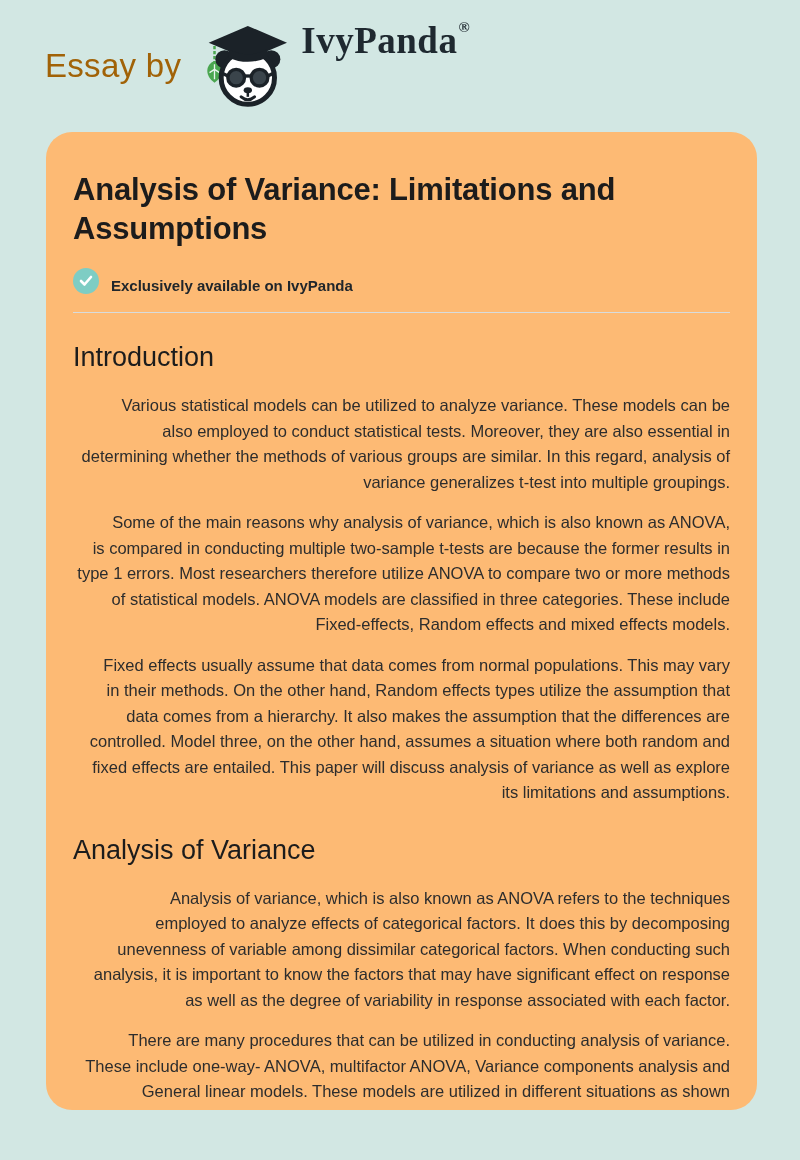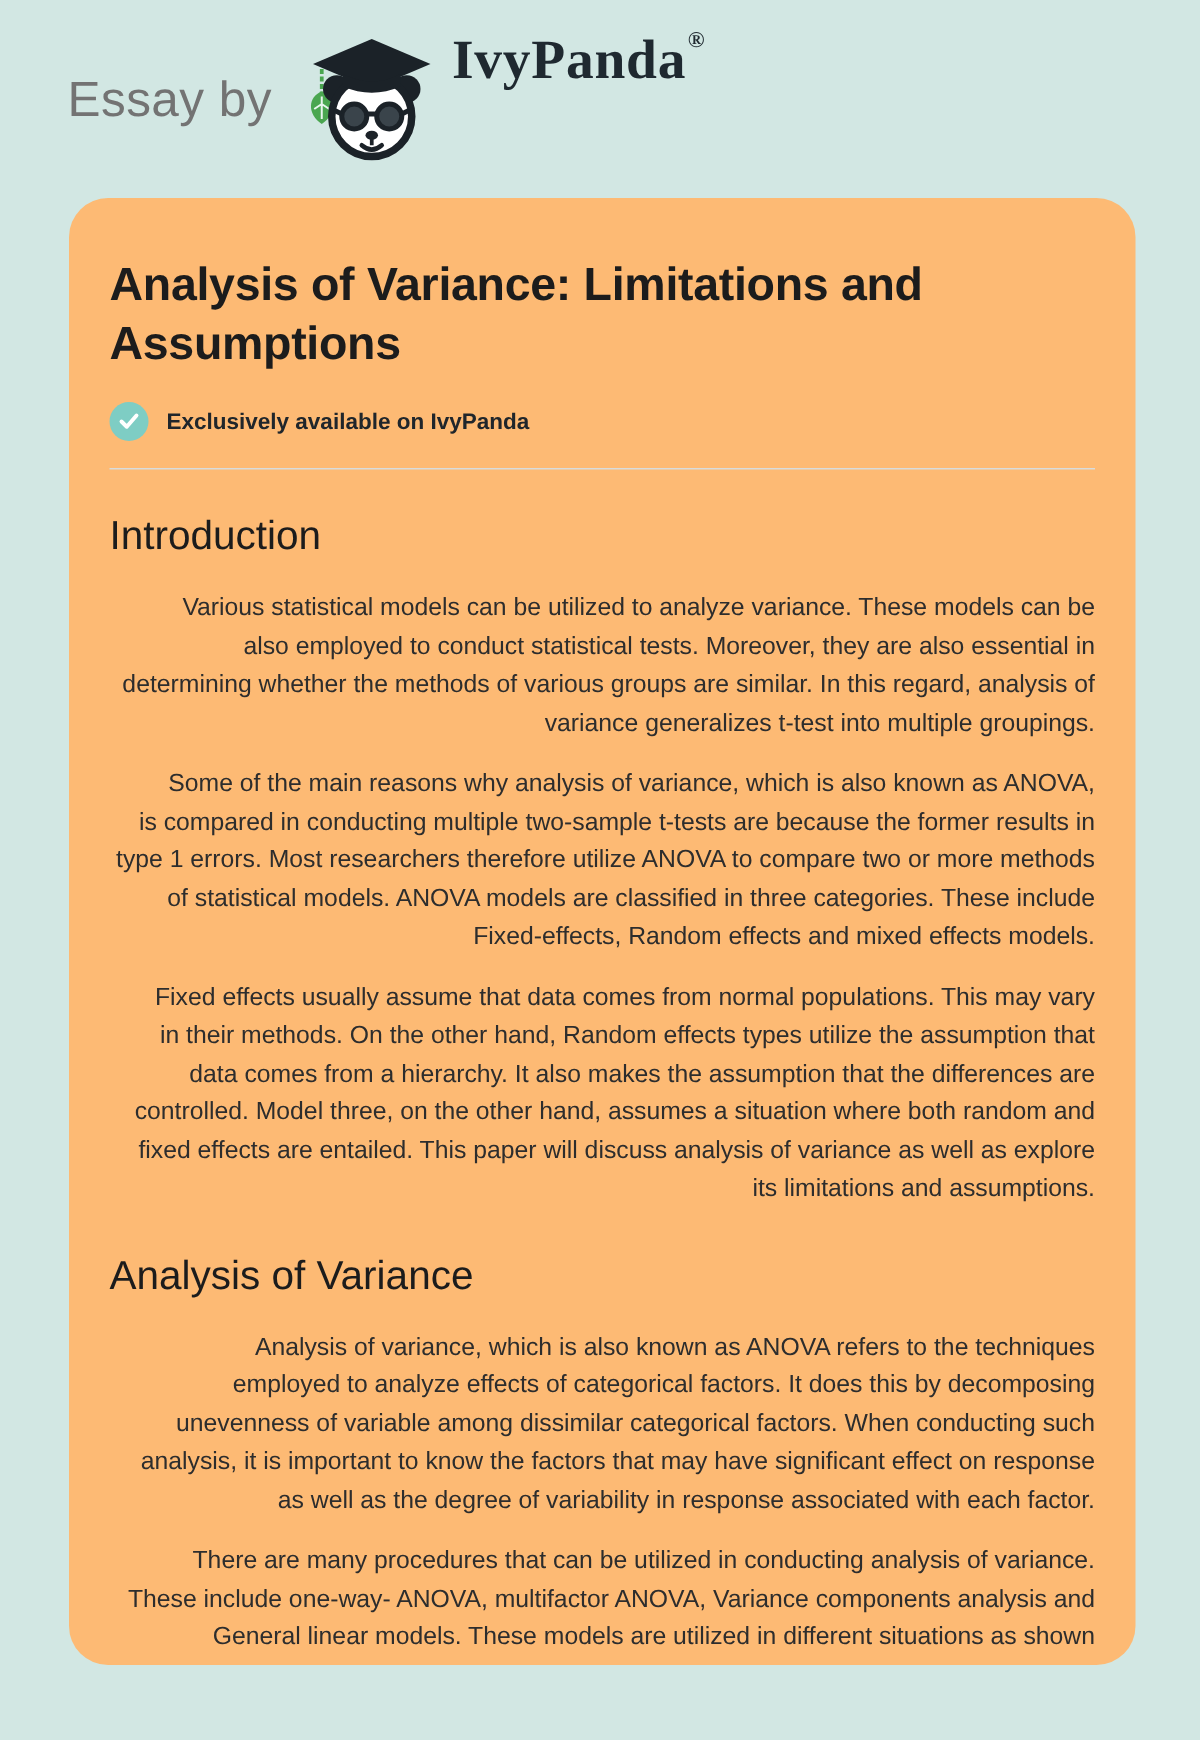--- a/index.html
+++ b/index.html
@@ -12,21 +12,21 @@
     overflow: hidden;
   }
   .header {
     height: 132px;
     display: flex;
     align-items: center;
     padding-left: 45px;
   }
   .essay-by {
     font-size: 33px;
-    color: #737373;
+    color: #a16207;
     letter-spacing: 0.3px;
   }
   .logo {
     display: flex;
     align-items: flex-start;
     margin-left: 16px;
     cursor: pointer;
   }
   .logo-icon svg { display: block; }
   .logo-text {
@@ -57,21 +57,21 @@
   h1.title {
     margin: 0;
     font-size: 31px;
     line-height: 39px;
     font-weight: 700;
     color: #1c1c1c;
     letter-spacing: -0.2px;
   }
   .badge {
     display: flex;
-    align-items: center;
+    align-items: flex-end;
     margin-top: 20px;
   }
   .badge-circle {
     width: 26px;
     height: 26px;
     border-radius: 50%;
     background: #7ecdc4;
     display: flex;
     align-items: center;
     justify-content: center;

